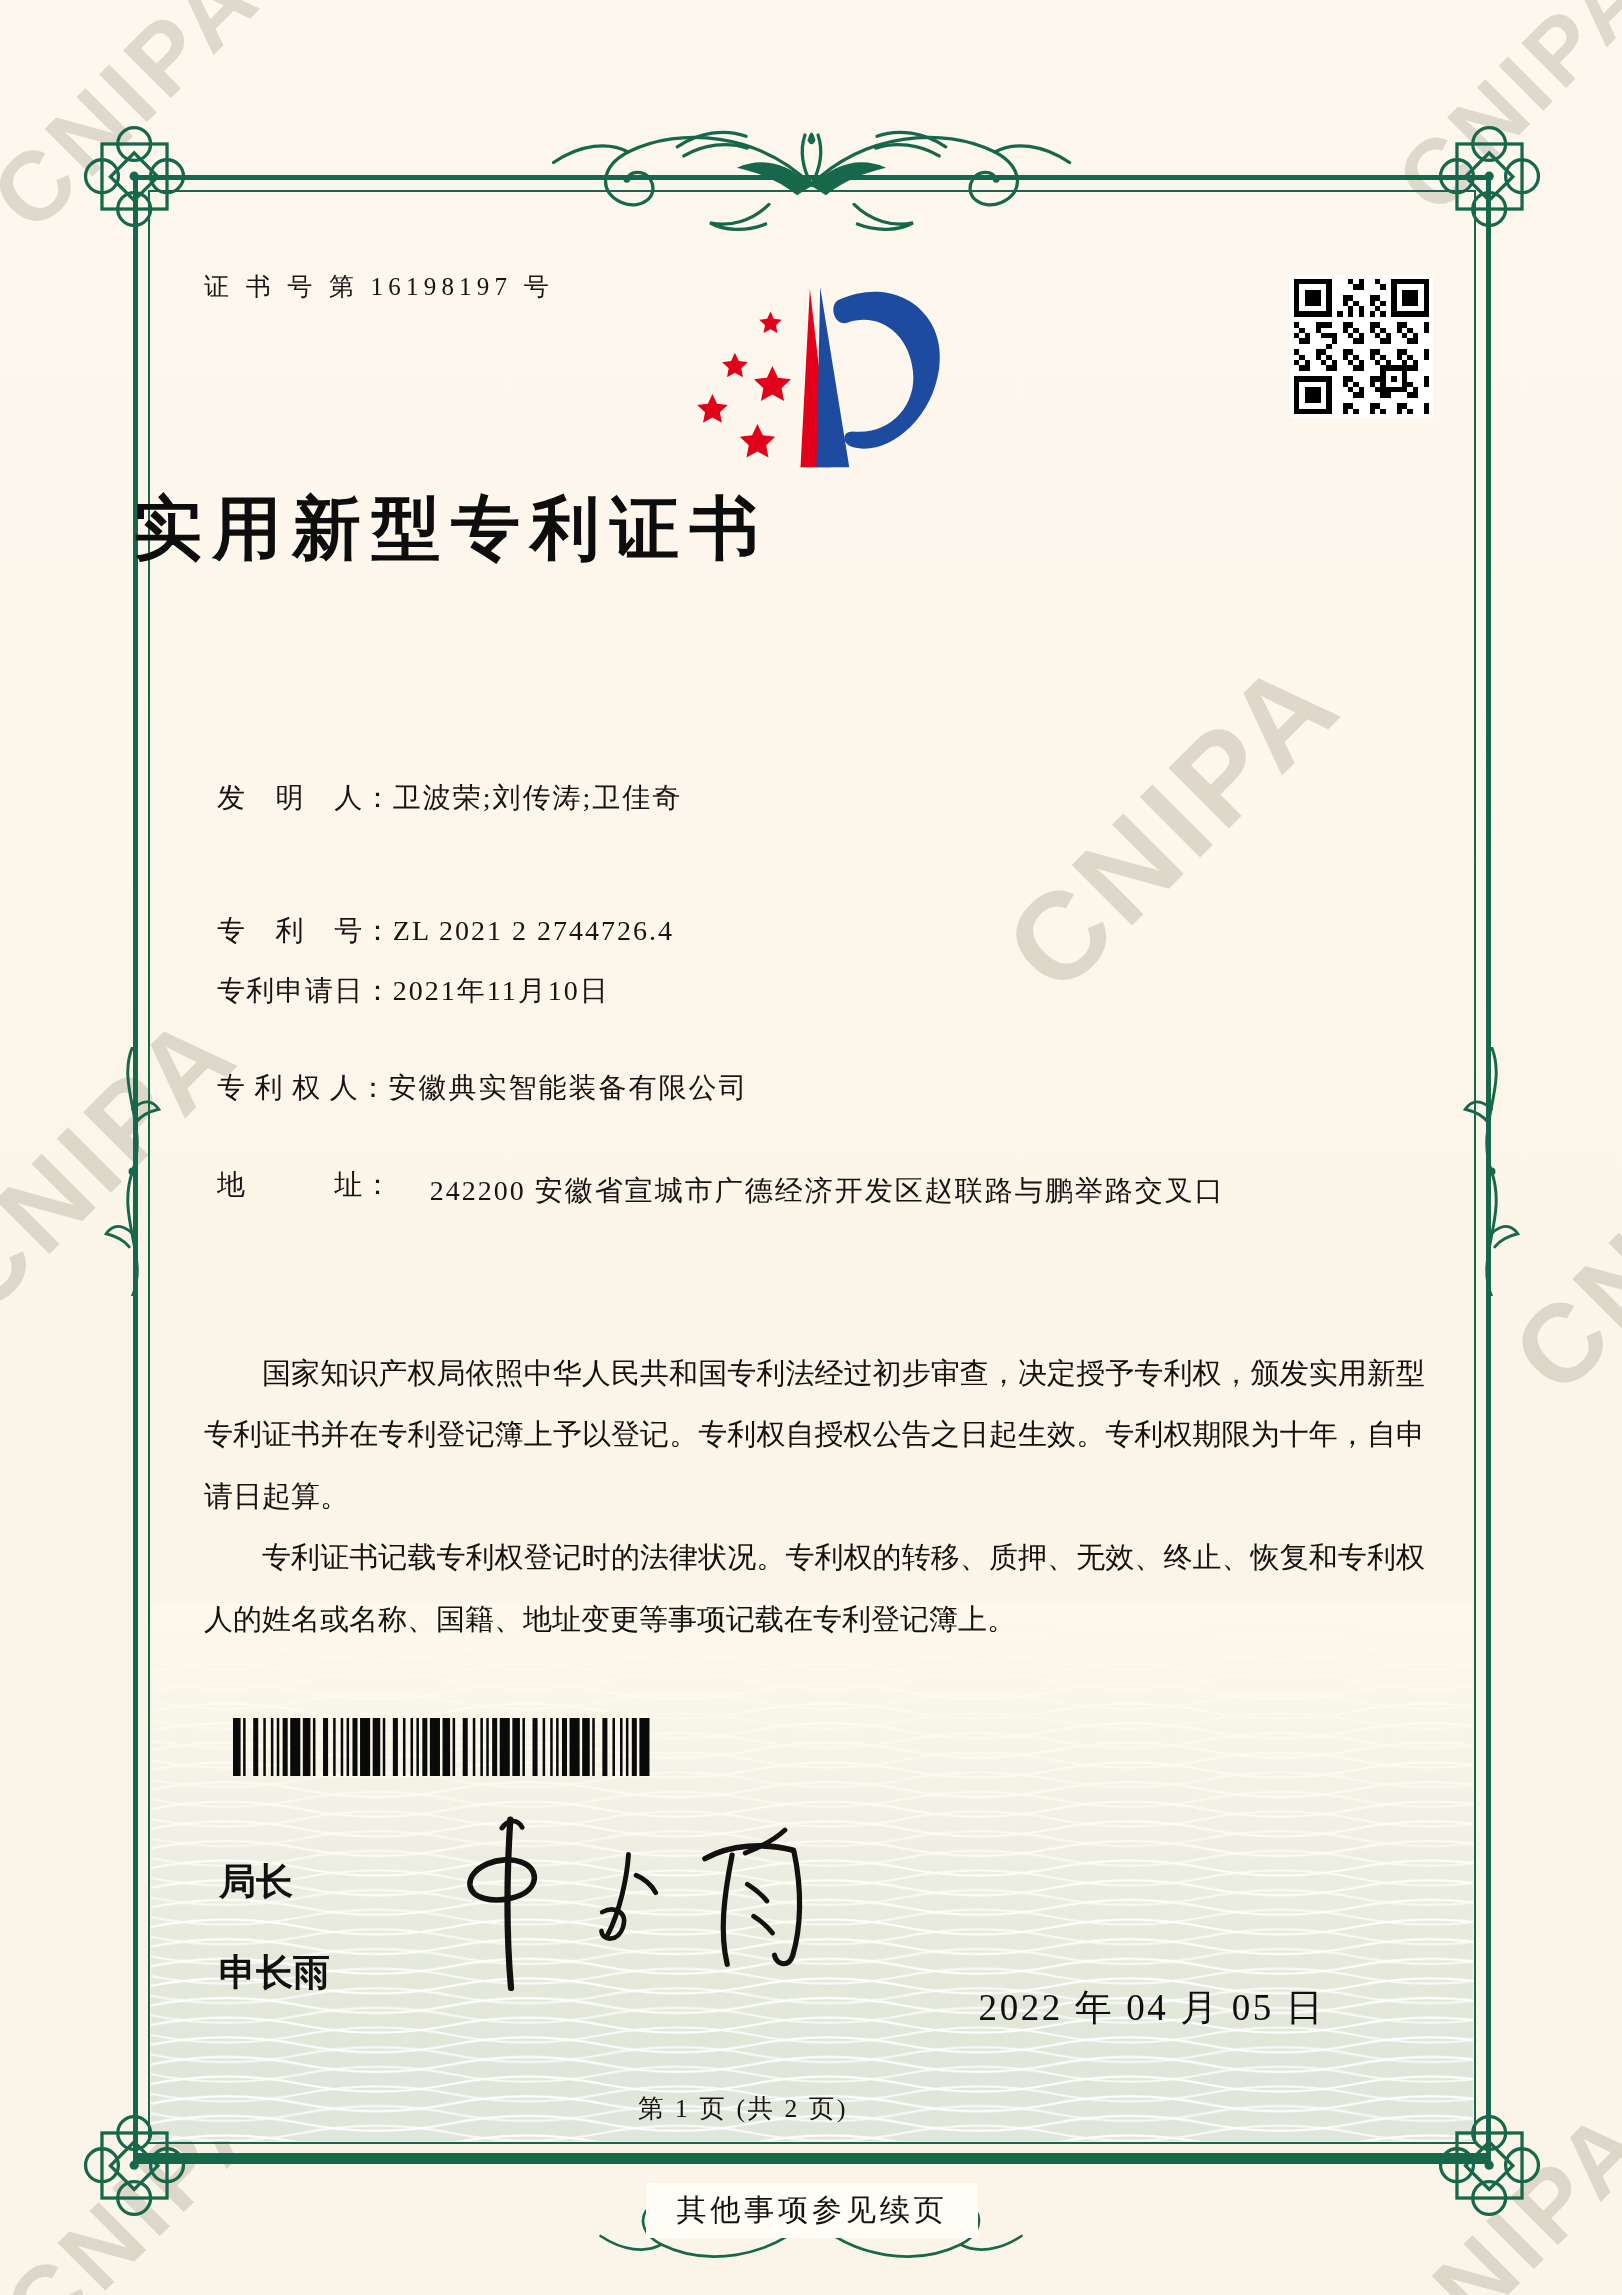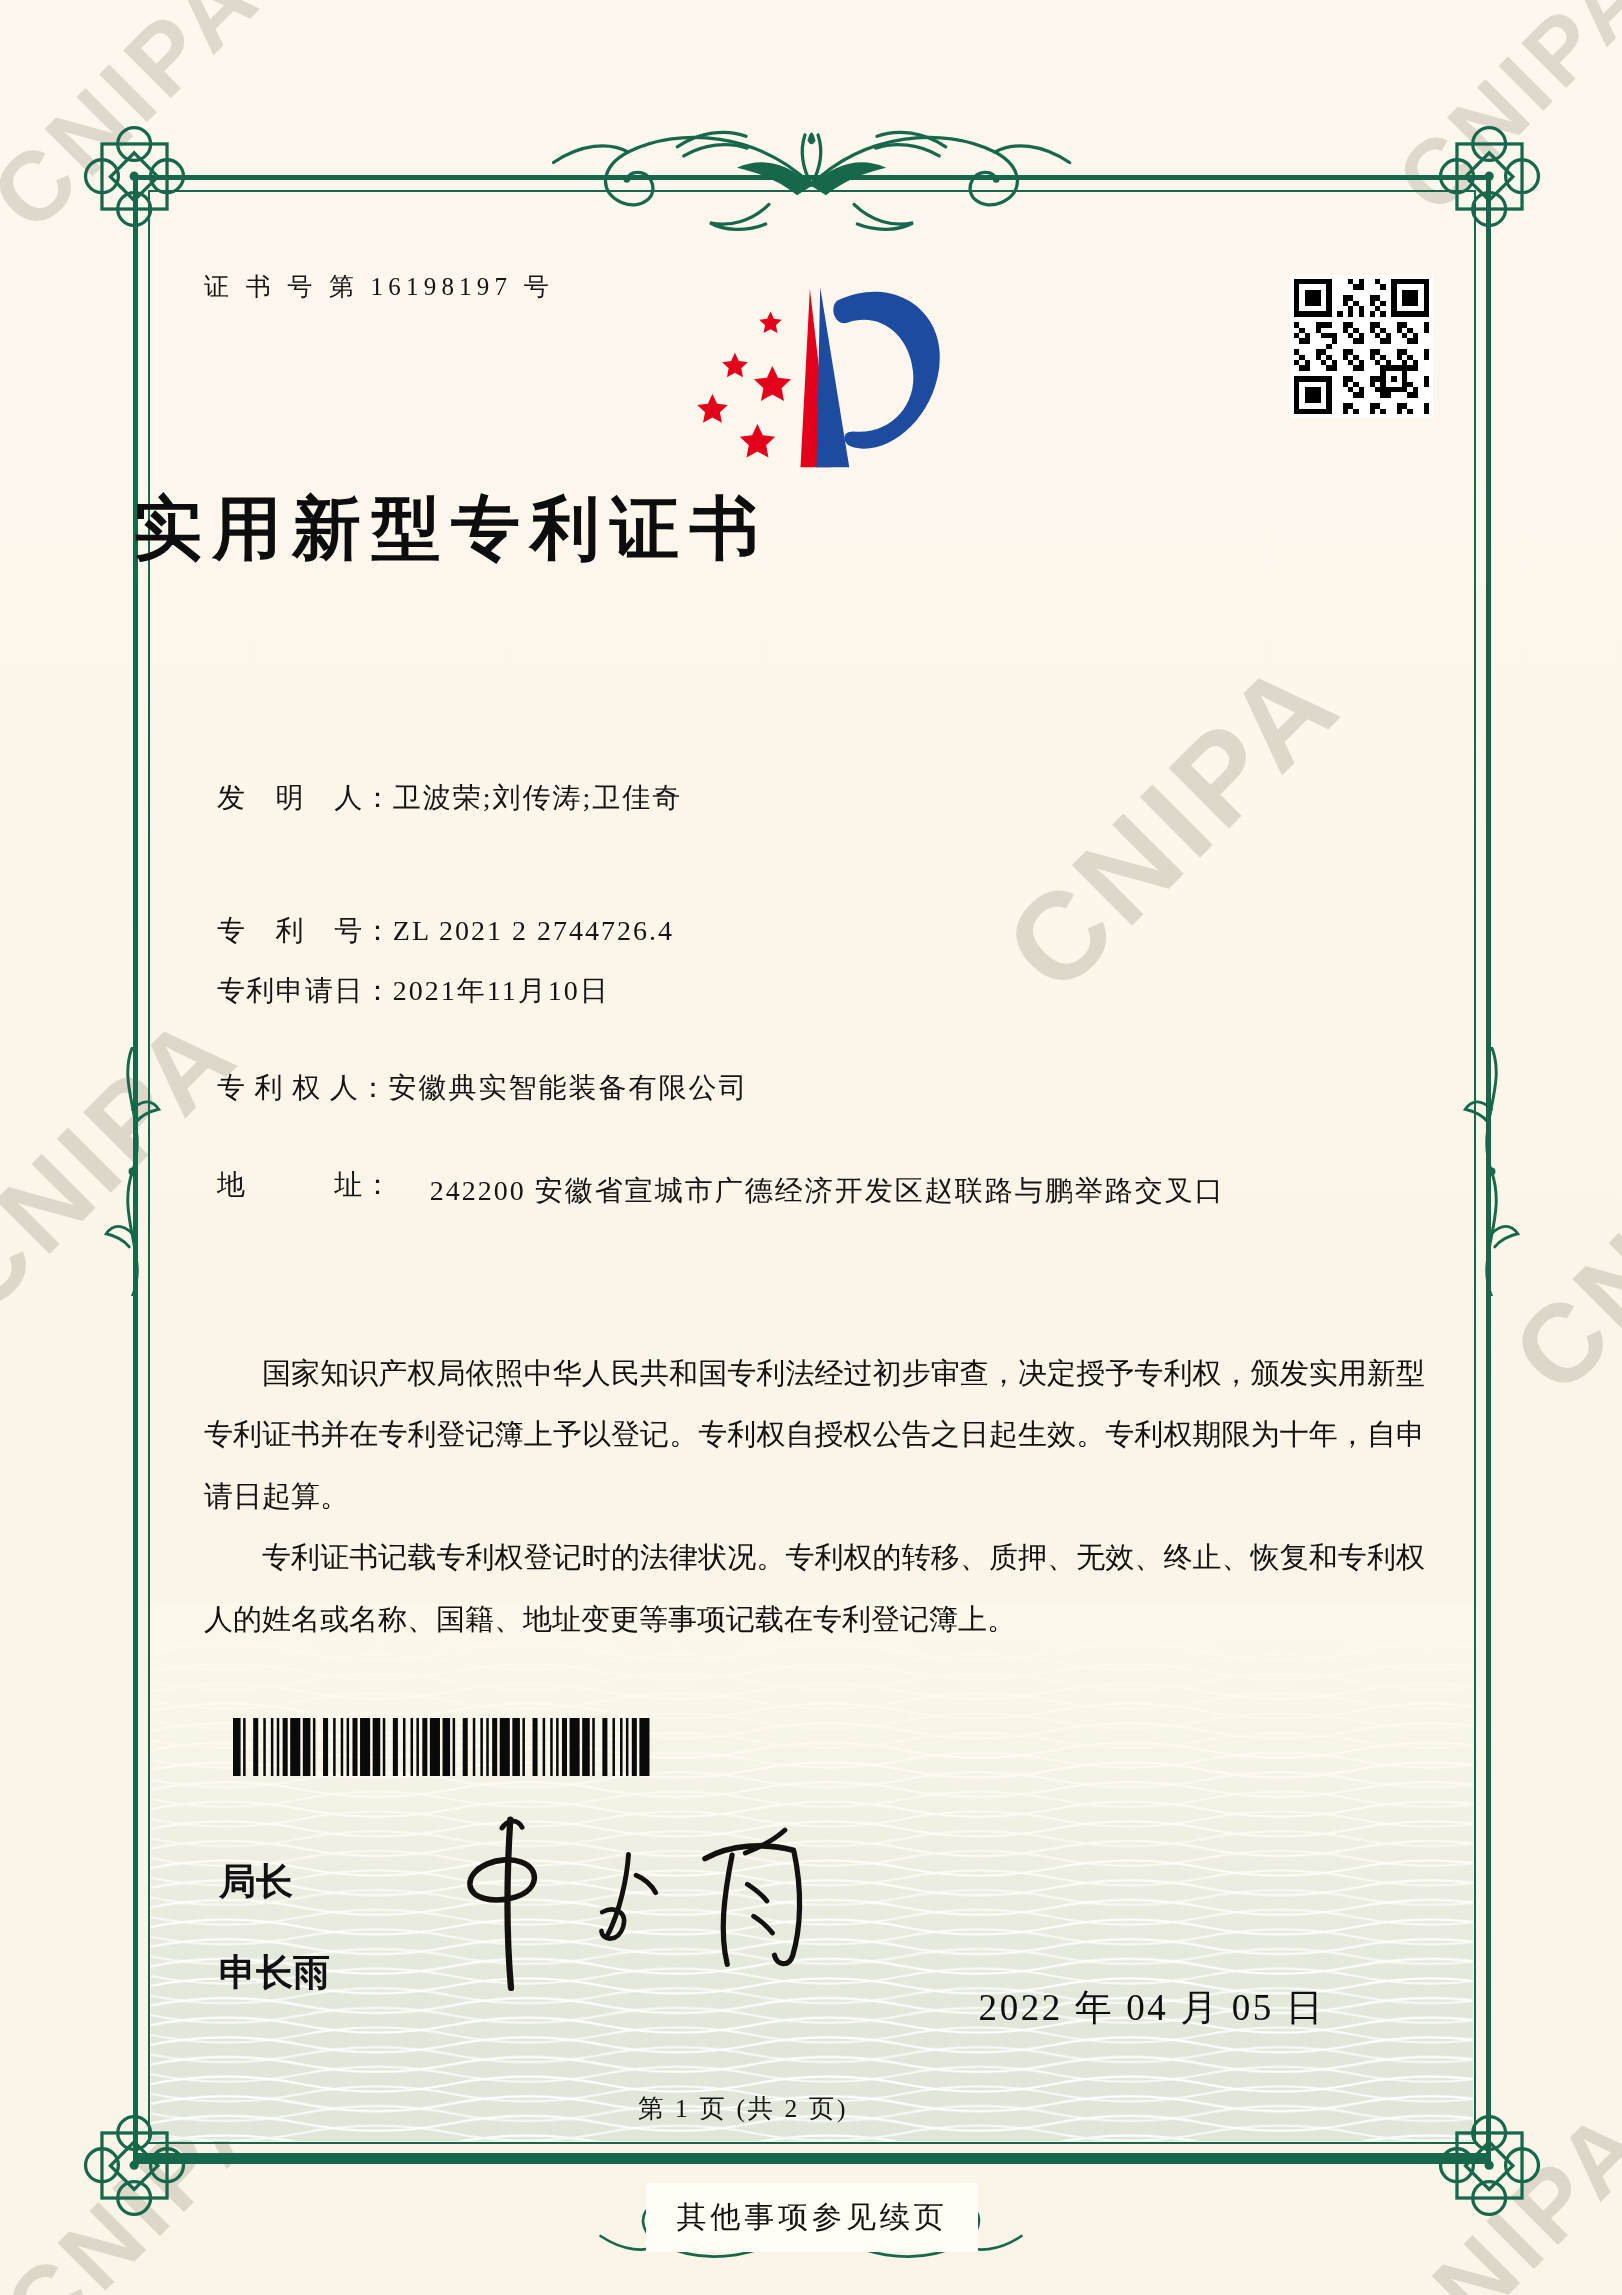--- a/index.html
+++ b/index.html
@@ -50,21 +50,21 @@
   .signer .line2{margin-top:41px;}
   .signature{position:absolute;left:406px;top:1806px;width:445px;height:190px;}
 
   .dateblock{position:absolute;left:877px;top:1983px;width:550px;text-align:center;}
   .grant-date{font-size:37px;letter-spacing:2.6px;color:#0f0f0f;}
   .reprint{margin-top:11.8px;font-family:"Liberation Sans","DejaVu Sans",sans-serif;font-weight:bold;font-size:25.5px;color:#0f0f0f;}
 
   .pagenum{position:absolute;left:133px;top:2091px;width:1220px;text-align:center;font-size:25.5px;letter-spacing:2.6px;}
 
   .contnote{position:absolute;left:133px;top:2183px;width:1358px;text-align:center;z-index:6;}
-  .contnote span{display:inline-block;background:#fffdf6;padding:14px 30px;font-size:30px;letter-spacing:3.9px;color:#14120f;}
+  .contnote span{display:inline-block;background:#fffdf6;padding:7px 30px;font-size:30px;letter-spacing:3.9px;color:#14120f;}
 </style>
 </head>
 <body>
 
 <div id="page">
 
   <div class="wm" style="left:-39px;top:39px;font-size:98px;">CNIPA</div>
   <div class="wm" style="left:1368px;top:33px;font-size:92px;">CNIPA</div>
   <div class="wm" style="left:968px;top:753px;font-size:124px;">CNIPA</div>
   <div class="wm" style="left:-98px;top:1099px;font-size:111px;">CNIPA</div>

